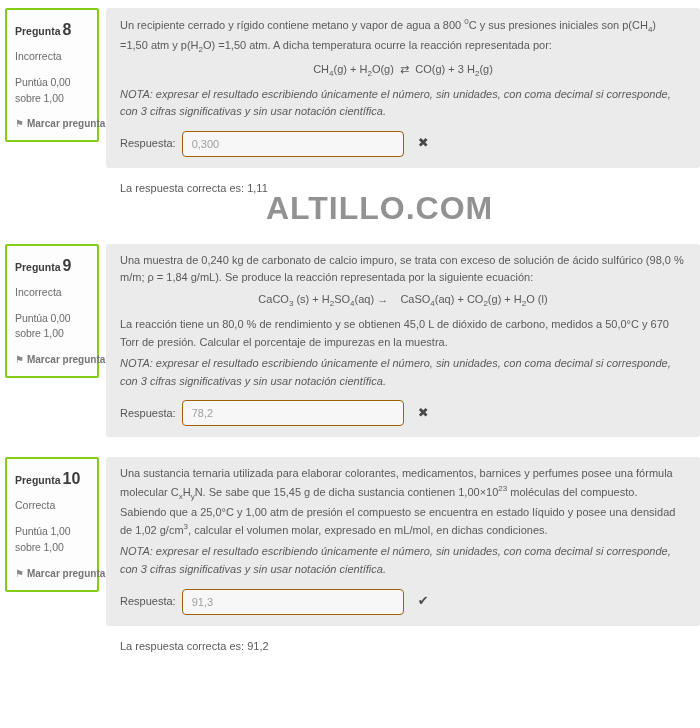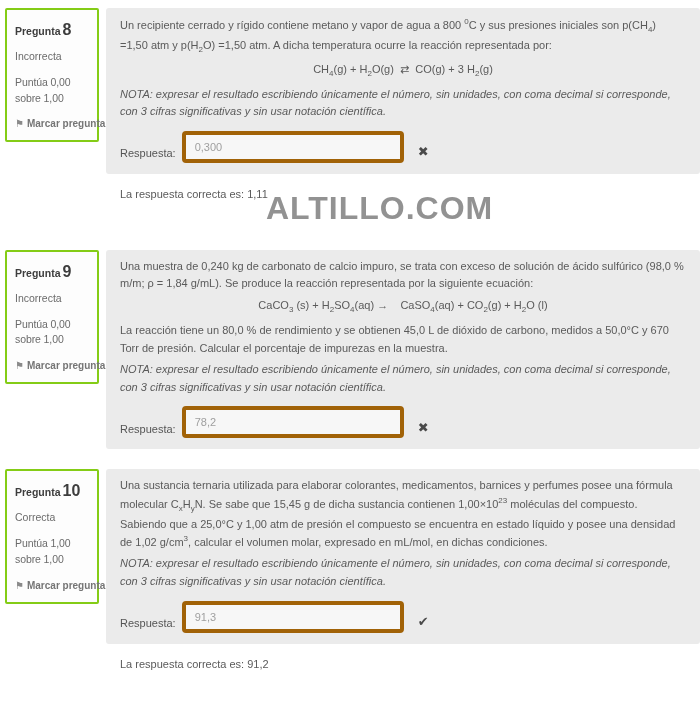--- a/index.html
+++ b/index.html
@@ -34,25 +34,25 @@
     background:#ebebeb;border-radius:3px;
     padding:8px 14px 9px 14px;
     font-size:11px;line-height:1.6;color:#5a5a5a;
   }
   .formulation p{margin:0 0 4px 0;}
   .equation{text-align:center;margin:4px 0 5px 0 !important;}
   .nota{font-style:italic;margin-top:4px !important;}
   sub{font-size:8px;}
   sup{font-size:8px;}
 
-  .answer-row{margin-top:10px;margin-bottom:2px;display:flex;align-items:flex-end;}
+  .answer-row{margin-top:10px;margin-bottom:2px;display:flex;align-items:center;}
   .answer-label{margin-right:6px;color:#555;}
   .answer-input{
     width:222px;height:25px;box-sizing:border-box;
-    border:4px solid #a16207;border-radius:4px;background:#f7f7f7;
+    border:1px solid #a16207;border-radius:4px;background:#f7f7f7;
     color:#9f9f9f;font-size:11px;padding:12px 9px;
     font-family:"Liberation Sans","DejaVu Sans",sans-serif;
   }
   .mark{margin-left:14px;font-size:13px;color:#4a4a4a;font-weight:bold;}
 
   .outcome{margin:14px 0 18px 0;padding-left:14px;font-size:11px;color:#5a5a5a;}
 
   .watermark{
     position:absolute;left:266px;top:190px;
     font-size:32px;font-weight:bold;letter-spacing:1px;

